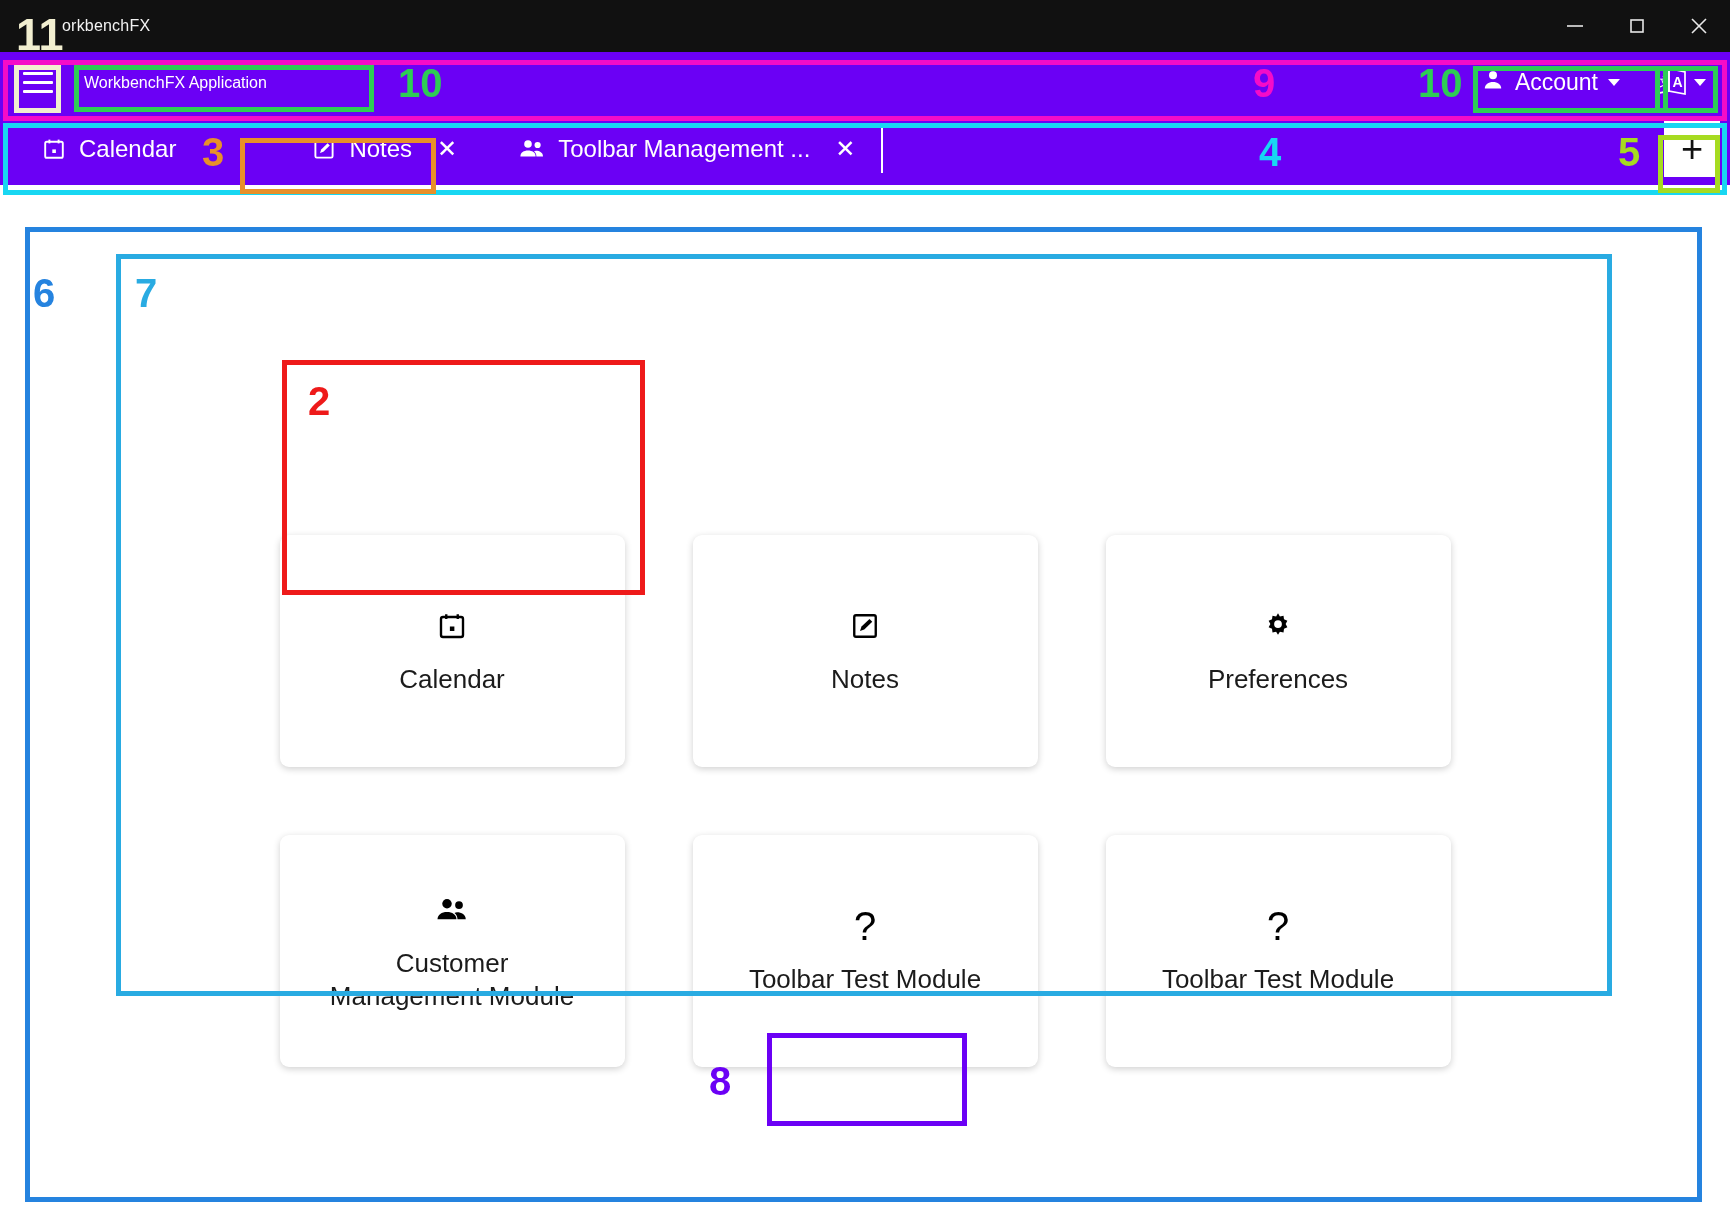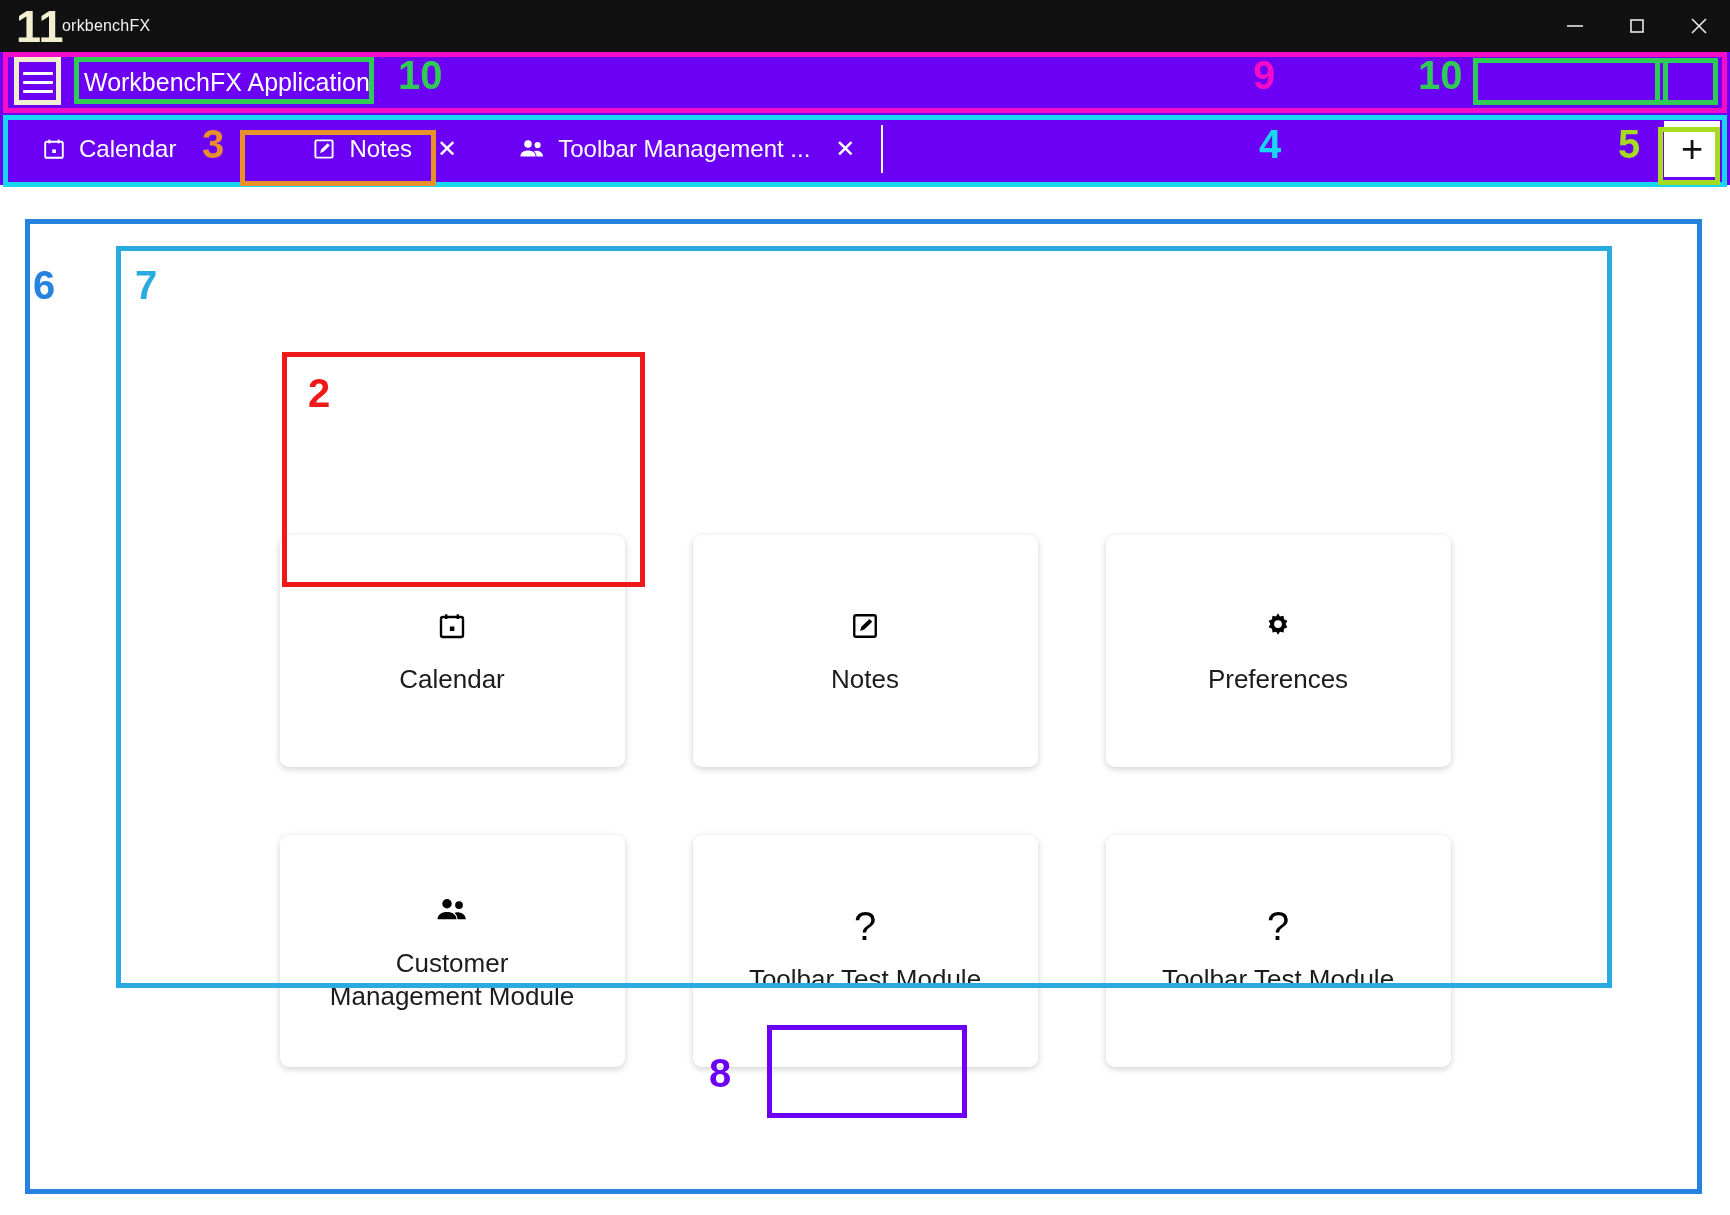--- a/index.html
+++ b/index.html
@@ -36,21 +36,21 @@
     background:#6B00F5;
     display:flex;align-items:center;
   }
   .hamburger{
     margin-left:16px;width:44px;height:40px;
     display:flex;flex-direction:column;justify-content:center;align-items:center;gap:6px;
     cursor:pointer;
   }
   .hamburger span{display:block;width:30px;height:3px;background:#ffffff;border-radius:1px;}
   .app-title{
-    color:#ffffff;font-size:25px;margin-left:24px;white-space:nowrap;
+    color:#ffffff;font-size:16px;margin-left:24px;white-space:nowrap;
   }
   .toolbar-right{
     margin-left:auto;display:flex;align-items:center;gap:14px;padding-right:16px;
   }
   .account-btn{
     display:flex;align-items:center;gap:10px;color:#ffffff;font-size:23px;
     padding:4px 12px;cursor:pointer;white-space:nowrap;
   }
   .lang-btn{
     display:flex;align-items:center;gap:6px;color:#ffffff;
@@ -151,20 +151,43 @@
 </div>
 
 <div class="toolbar">
   <div class="hamburger">
     <span></span>
     <span></span>
     <span></span>
   </div>
   <div class="app-title">WorkbenchFX Application</div>
 
+  <div class="toolbar-right">
+    <div class="account-btn">
+      <span>
+        <svg width="24" height="24" viewBox="0 0 24 24" fill="#ffffff">
+          <circle cx="12" cy="7.2" r="4"></circle>
+          <path d="M3.8 20.5c0-4.2 3.7-6.6 8.2-6.6s8.2 2.4 8.2 6.6z"></path>
+        </svg>
+      </span>
+      <span>Account</span>
+      <span class="caret"></span>
+    </div>
+    <div class="lang-btn">
+      <span>
+        <svg width="34" height="30" viewBox="0 0 34 30">
+          <path d="M2 5 L15 2.4 L15 25 L2 27.6 Z" fill="none" stroke="#ffffff" stroke-width="1.7"></path>
+          <path d="M15 2.4 L31 6 L31 28 L15 25 Z" fill="none" stroke="#ffffff" stroke-width="1.7"></path>
+          <text x="4.2" y="20" font-family="'Liberation Sans',sans-serif" font-size="12" fill="#ffffff">文</text>
+          <text x="18.5" y="21" font-family="'Liberation Sans',sans-serif" font-size="14" fill="#ffffff" font-weight="bold">A</text>
+        </svg>
+      </span>
+      <span class="caret"></span>
+    </div>
+  </div>
 </div>
 
 <div class="tabbar">
 
   <div class="tab" style="margin-left:22px;">
     <span class="tab-icon">
       <svg width="24" height="24" viewBox="0 0 24 24" fill="none" stroke="#ffffff" stroke-width="1.9">
         <rect x="3.2" y="4.8" width="17.6" height="16" rx="1.6"></rect>
         <line x1="7.4" y1="2.6" x2="7.4" y2="6.4"></line>
         <line x1="16.6" y1="2.6" x2="16.6" y2="6.4"></line>
@@ -260,21 +283,21 @@
       <div class="tile">
         <div class="tile-icon qmark">?</div>
         <div class="tile-label">Toolbar Test Module</div>
       </div>
 
     </div>
   </div>
 
 </div>
 
-<div class="anno" style="left:0;top:0;width:1730px;height:1066px;">
+<div class="anno" style="left:0;top:8px;width:1730px;height:1066px;">
 
   <div class="anno-num" style="left:16px;top:4px;font-size:45px;color:#F2EFD0;">11</div>
 
   <div class="anno-box" style="left:3px;top:52px;width:1724px;height:61px;border:5px solid #F50CC8;"></div>
   <div class="anno-num" style="left:1253px;top:55px;font-size:40px;color:#F50CC8;">9</div>
 
   <div class="anno-box" style="left:14px;top:57px;width:47px;height:48px;border:5px solid #F2EFD0;"></div>
 
   <div class="anno-box" style="left:74px;top:57px;width:300px;height:47px;border:5px solid #2ECC55;"></div>
   <div class="anno-num" style="left:398px;top:55px;font-size:40px;color:#2ECC55;">10</div>

